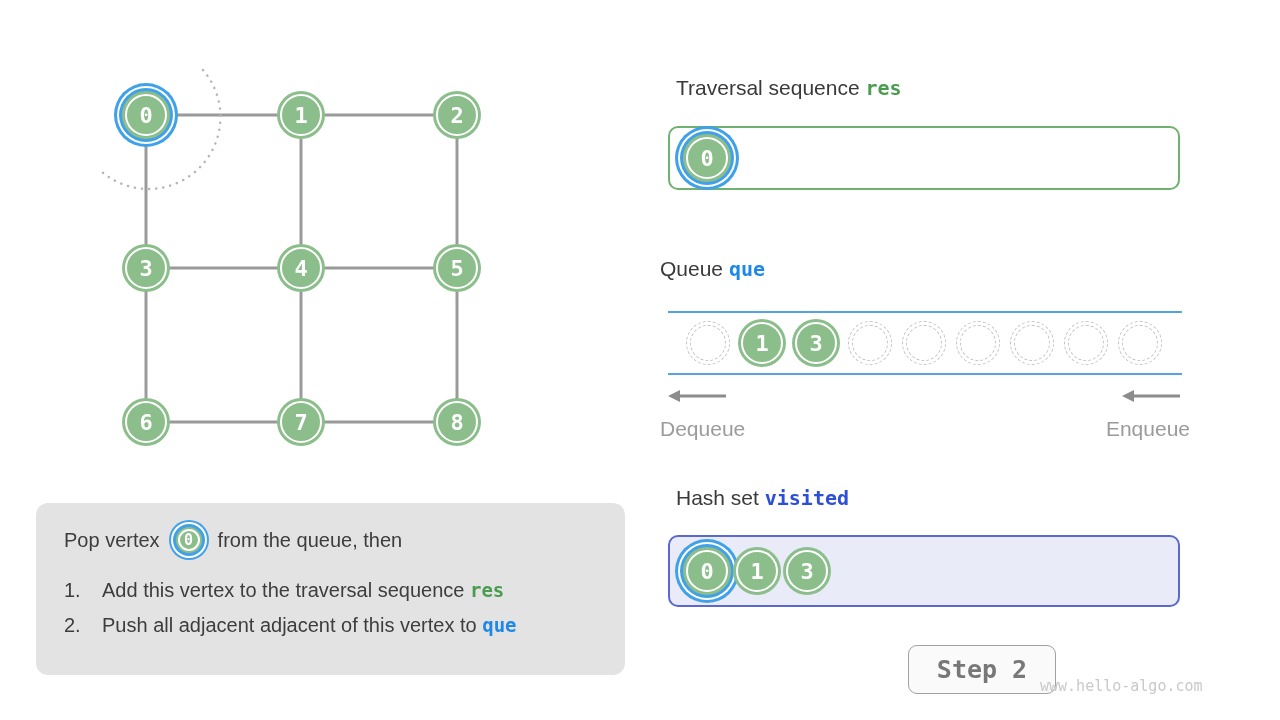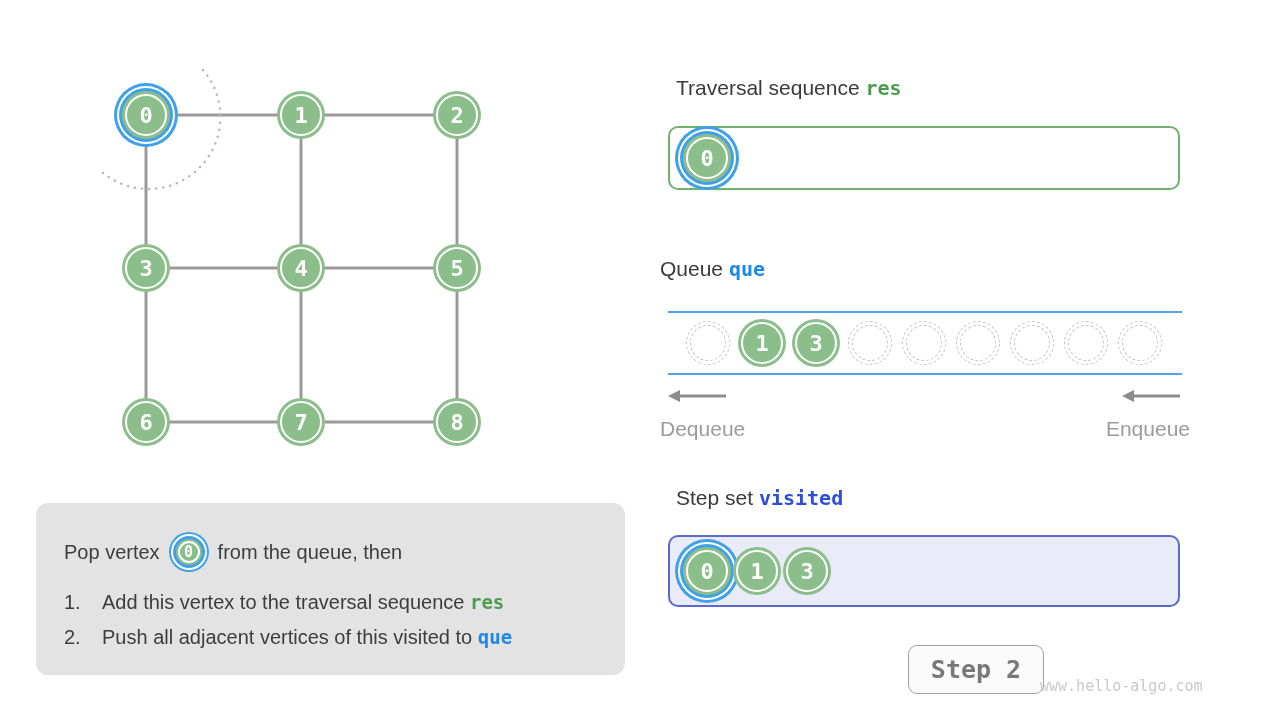--- a/index.html
+++ b/index.html
@@ -40,33 +40,33 @@
   .slot-empty{width:44px;height:44px;border:1px dashed #c2c2c2;border-radius:50%;position:relative;}
   .slot-empty::after{content:"";position:absolute;inset:3px;border:1px dashed #c2c2c2;border-radius:50%;}
   .arrow-wrap{position:absolute;top:388px;width:60px;height:16px;}
   .qlabel{position:absolute;top:417px;font-size:21px;color:#9b9b9b;}
   .hash-box{position:absolute;left:668px;top:535px;width:512px;height:72px;background:var(--hashbg);
            border:2px solid var(--hashborder);border-radius:10px;
            display:flex;align-items:center;padding-left:16px;gap:8px;}
 
   
   .expl-box{position:absolute;left:36px;top:503px;width:589px;height:172px;background:var(--boxgray);
-            border-radius:12px;padding:26px 18px 0 28px;font-size:20px;color:#3d3d3d;}
+            border-radius:12px;padding:14px 18px 0 28px;font-size:20px;color:#3d3d3d;}
   .expl-line1{display:flex;align-items:center;gap:10px;height:46px;}
   .node-sm{width:22px;height:22px;border-radius:50%;background:var(--green);border:2px solid #fff;
            box-shadow:0 0 0 2px var(--green),0 0 0 5px var(--hlblue),0 0 0 7px #fff,0 0 0 9px var(--hlblue);
            color:#fff;font-family:"DejaVu Sans Mono",monospace;font-weight:bold;font-size:15px;
            display:flex;align-items:center;justify-content:center;flex:0 0 auto;margin:0 8px;}
   .expl-list{margin-top:14px;}
   .expl-item{display:flex;margin-bottom:8px;line-height:27px;}
   .expl-num{width:38px;flex:0 0 auto;}
   .expl-text .code{font-size:19px;}
 
   
-  .step-btn{position:absolute;left:908px;top:645px;width:136px;height:49px;background:#fafafa;
+  .step-btn{position:absolute;left:908px;top:645px;width:148px;height:49px;background:#fafafa;
             border:1.5px solid #a2a2a2;border-radius:9px;display:flex;align-items:center;justify-content:center;
             font-family:"DejaVu Sans Mono",monospace;font-weight:bold;font-size:25px;color:#787878;cursor:pointer;}
   .watermark{position:absolute;left:1040px;top:677px;font-family:"DejaVu Sans Mono",monospace;
              font-size:15px;color:#c9c9c9;}
 </style>
 </head>
 <body>
 
 <div class="canvas">
 
@@ -148,21 +148,21 @@
   <div class="arrow-wrap" style="left:1122px">
     <svg width="60" height="16">
         <line x1="58" y1="8" x2="10" y2="8" stroke="#8c8c8c" stroke-width="3"></line>
       <polygon points="12,2 0,8 12,14" fill="#8c8c8c"></polygon>
       </svg>
   </div>
   <div class="qlabel" style="left:660px">Dequeue</div>
   <div class="qlabel" style="left:1100px;width:90px;text-align:right">Enqueue</div>
 
   <div class="heading" style="left:676px;top:486px">
-    <span>Step set</span>
+    <span>Hash set</span>
     <span class="mono code code-visited">visited</span>
   </div>
   <div class="hash-box">
     <div class="node hl">0</div>
     <div class="node">1</div>
     <div class="node">3</div>
   </div>
 
   <div class="expl-box">
     <div class="expl-line1">
@@ -174,21 +174,21 @@
       <div class="expl-item">
         <span class="expl-num">1.</span>
         <span class="expl-text">
           <span>Add this vertex to the traversal sequence</span>
           <span class="mono code code-res">res</span>
         </span>
       </div>
       <div class="expl-item">
         <span class="expl-num">2.</span>
         <span class="expl-text">
-          <span>Push all adjacent vertices of this visited to</span>
+          <span>Push all adjacent adjacent of this vertex to</span>
           <span class="mono code code-que">que</span>
         </span>
       </div>
     </div>
   </div>
 
   <div class="step-btn">Step 2</div>
   <div class="watermark">www.hello-algo.com</div>
 
 </div>

